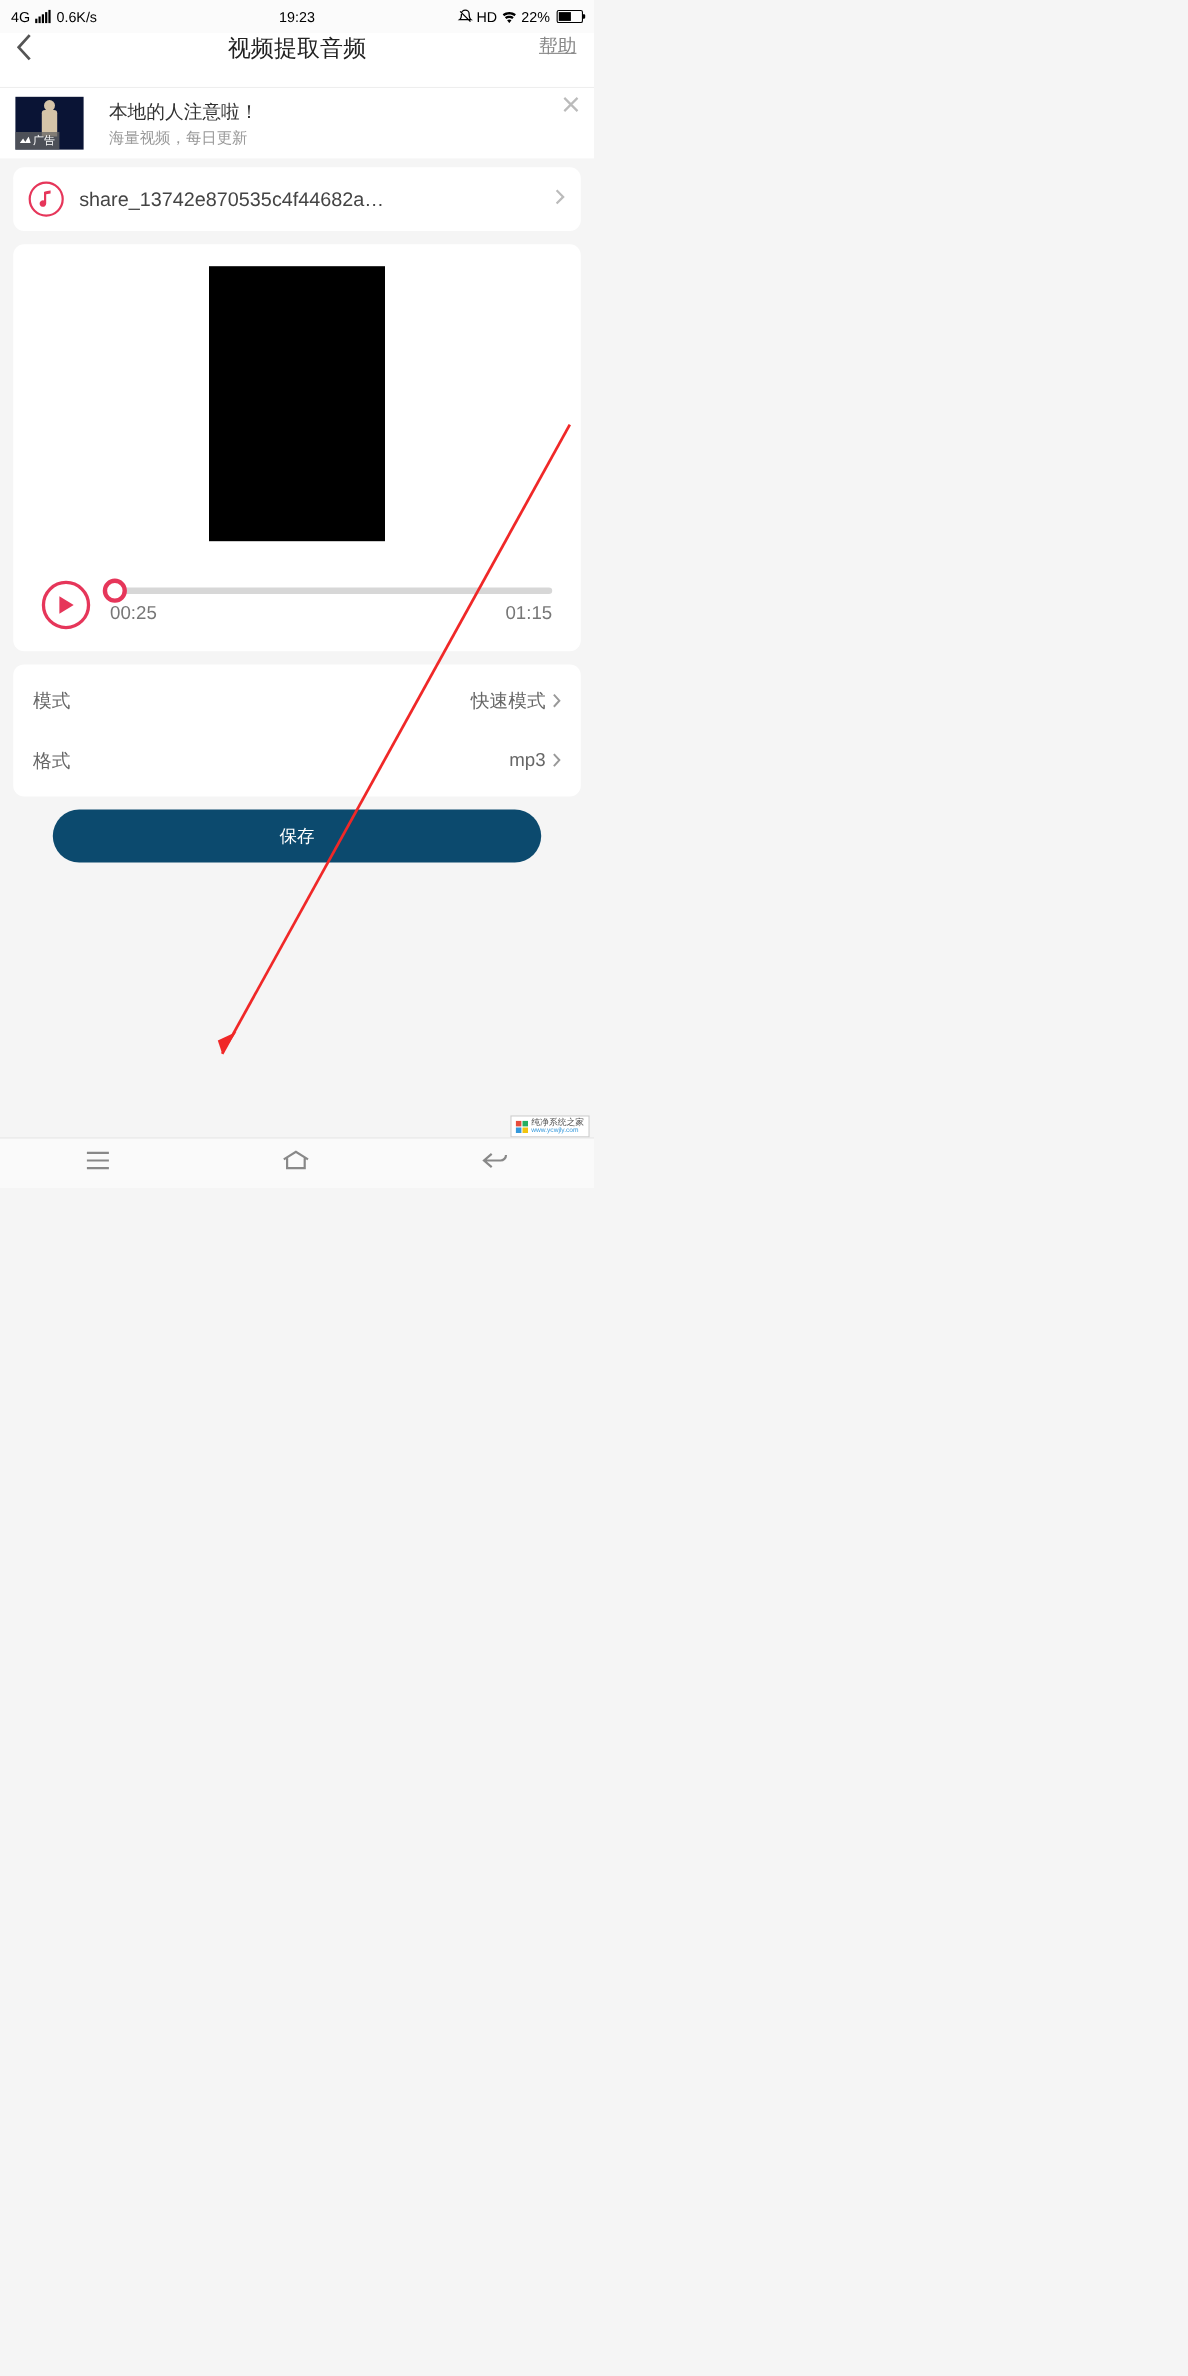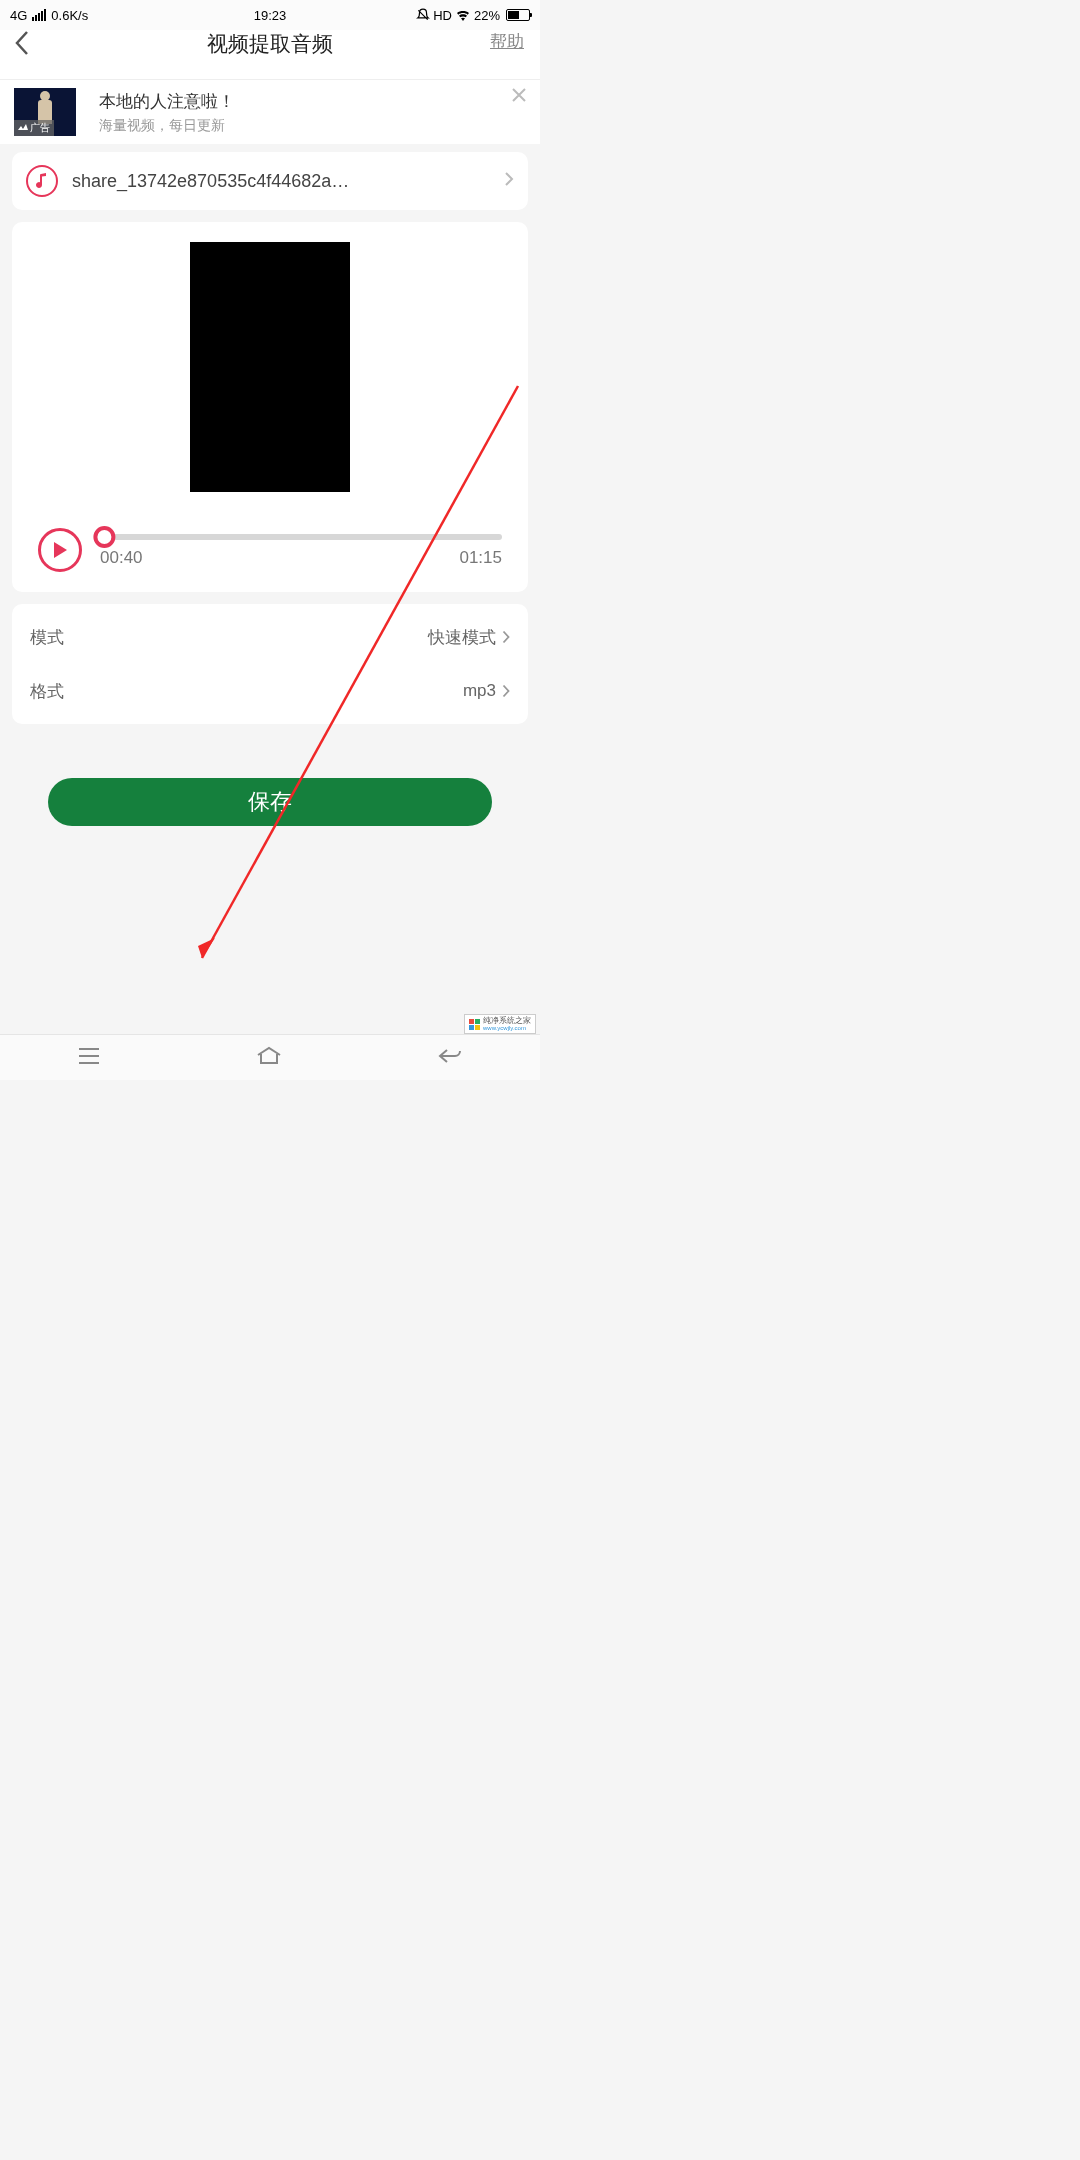--- a/index.html
+++ b/index.html
@@ -316,29 +316,28 @@
       font-size: 17px;
     }
 
     
     .save-button-wrap {
       margin: 0 48px 18px;
     }
     .save-btn {
       width: 100%;
       height: 48px;
-      background: #15803d;
+      background: #0c4a6e;
       color: #fff;
       border: none;
       border-radius: 28px;
-      font-size: 22px;
+      font-size: 16px;
       display: flex;
       align-items: center;
       justify-content: center;
-      margin-top: 42px;
     }
 
     
     .sys-nav {
       margin-top: auto;
       height: 46px;
       background: #fafafa;
       display: flex;
       align-items: center;
       justify-content: space-around;
@@ -474,21 +473,21 @@
       <div class="play-btn">
         <svg width="16" height="18" viewBox="0 0 16 18" fill="#e6365a">
             <path d="M2 1 L15 9 L2 17 Z"></path>
           </svg>
       </div>
       <div class="progress-area">
         <div class="progress-track">
           <div class="progress-thumb"></div>
         </div>
         <div class="time-row">
-          <span>00:40</span>
+          <span>00:25</span>
           <span>01:15</span>
         </div>
       </div>
     </div>
   </div>
 
   <div class="card settings-card">
     <div class="setting-row">
       <span class="setting-label">模式</span>
       <span class="setting-value-wrap">

